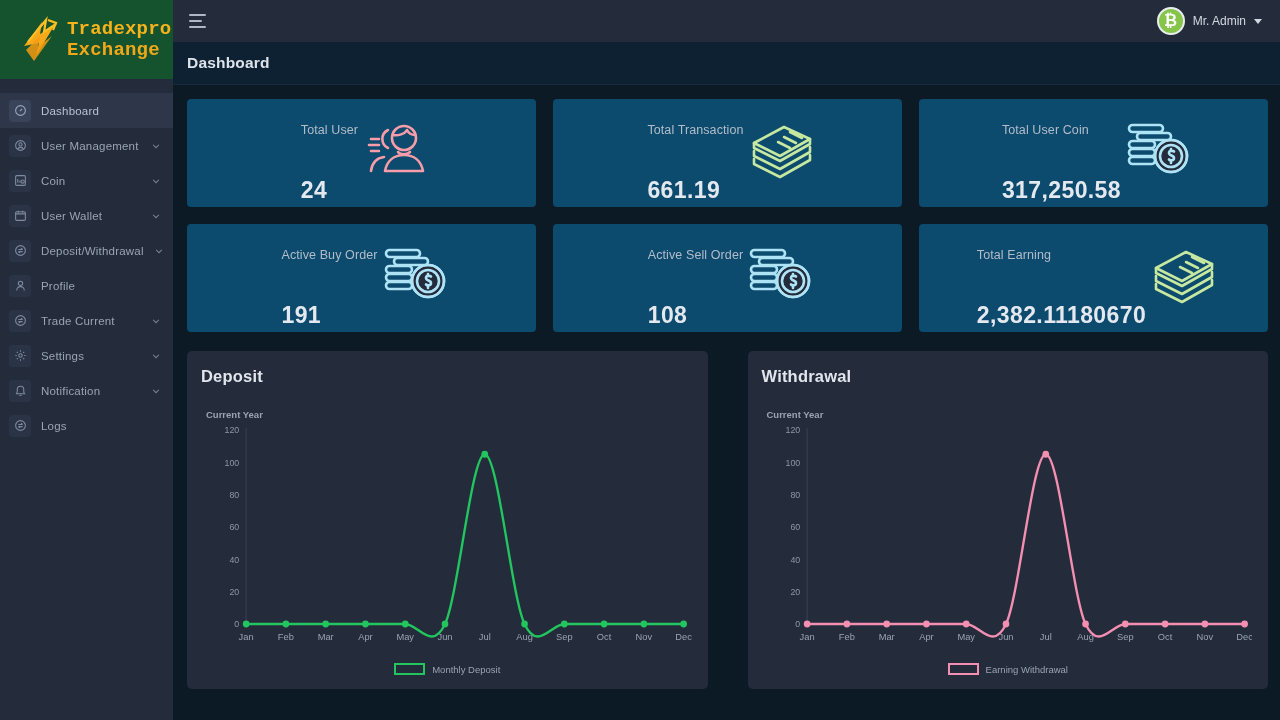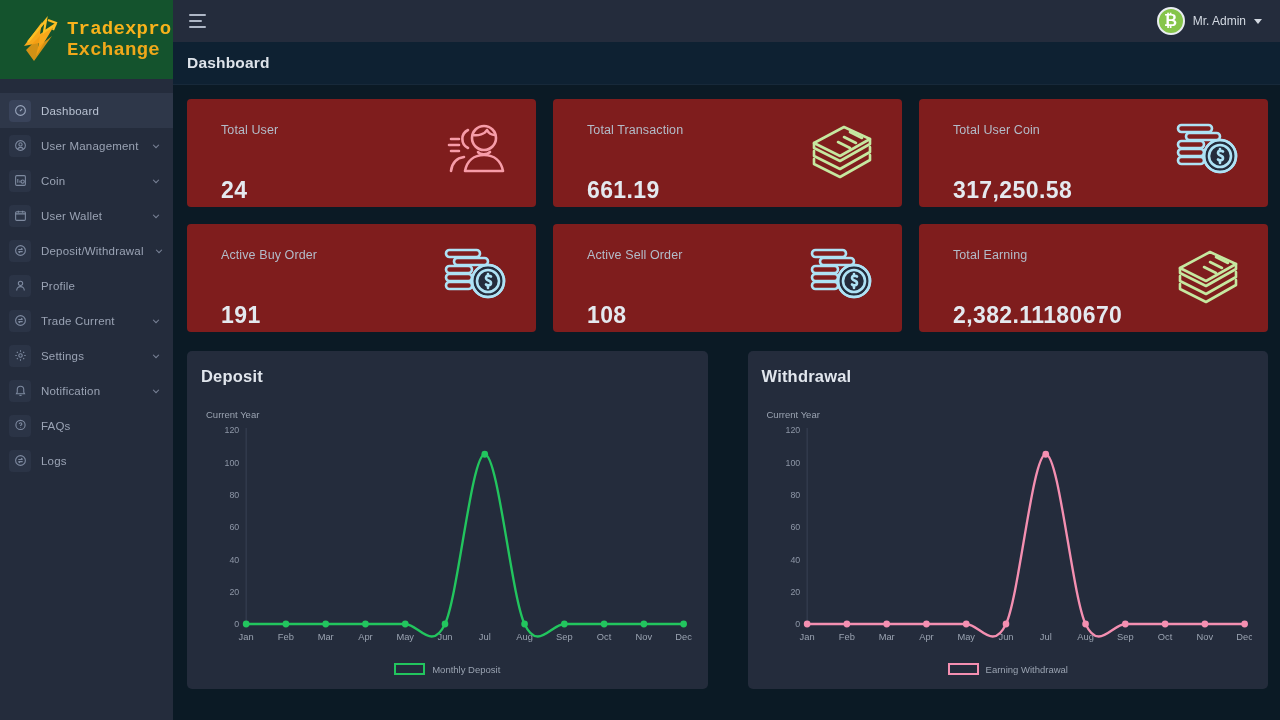--- a/index.html
+++ b/index.html
@@ -87,42 +87,42 @@
   }
   .pagehead h1 { font-size:15.5px; font-weight:bold; color:#dde3ea; letter-spacing:.2px; }
 
   .content { flex:1 1 auto; padding:14px 12px 0 14px; overflow:hidden; }
 
   
   .cards { display:flex; flex-wrap:wrap; gap:17px; }
   .card {
     flex:0 0 calc((100% - 34px)/3);
     height:108px;
-    background:#7f1d1d;
+    background:#0c4a6e;
     border-radius:4px;
     padding:24px 22px 0 34px;
-    display:flex; align-items:flex-start; justify-content:space-between;
+    display:flex; align-items:flex-start; justify-content:center;
   }
   .card-label { font-size:12.5px; color:#b3bcc9; margin-bottom:13px; letter-spacing:.1px; }
   .card-value { font-size:23px; font-weight:bold; color:#e4e9ef; letter-spacing:.4px;margin-top:40px; }
   .card-ico { width:76px; height:62px; flex:0 0 76px; margin-top:-4px; }
   .card-ico svg { width:100%; height:100%; display:block; }
 
   
   .charts { display:flex; gap:40px; margin-top:19px; }
   .chart-card {
     flex:1 1 50%;
     height:338px;
     background:#242c3c;
     border-radius:5px;
     padding:16px 16px 0 14px;
     position:relative;
   }
   .chart-title { font-size:16.5px; font-weight:bold; color:#e1e6ed; letter-spacing:.2px; margin-bottom:23px; }
-  .chart-sub { font-size:9.5px; color:#9aa3b1; margin-left:5px; }
+  .chart-sub { font-size:9.5px; color:#9aa3b1; margin-left:5px;font-weight:bold; }
   .plot { position:relative; width:100%; height:238px; margin-top:2px; }
   .plot svg { display:block; width:100%; height:100%; }
   .legend {
     position:absolute; left:0; right:0; bottom:14px;
     display:flex; align-items:center; justify-content:center; gap:7px;margin-top:28px;
   }
   .legend-swatch { width:31px; height:12px; border:2px solid #22c55e; background:transparent; }
   .legend-swatch.pink { border-color:#f48fb1; }
   .legend-text { font-size:9.5px; color:#9aa3b1; }
 </style>
@@ -270,30 +270,20 @@
             </svg>
         </span>
         <span class="nav-label">Notification</span>
         <span class="chev">
           <svg viewBox="0 0 24 24" fill="none" stroke="currentColor" stroke-width="2.5">
               <path d="M5 9l7 7 7-7"></path>
             </svg>
         </span>
       </div>
 
-      <div class="nav-item">
-        <span class="nav-ico">
-          <svg viewBox="0 0 24 24" fill="none" stroke="currentColor" stroke-width="2">
-              <circle cx="12" cy="11" r="8.5"></circle>
-              <path d="M9.7 9a2.4 2.4 0 1 1 2.6 2.6v1.2"></path>
-              <circle cx="12.2" cy="15.6" r=".9" fill="currentColor" stroke="none"></circle>
-            </svg>
-        </span>
-        <span class="nav-label">FAQs</span>
-      </div>
 
       <div class="nav-item">
         <span class="nav-ico">
           <svg viewBox="0 0 24 24" fill="none" stroke="currentColor" stroke-width="2">
               <circle cx="12" cy="12" r="9"></circle>
               <path d="M8 10h8M16 10l-3-2.5M16 14H8M8 14l3 2.5"></path>
             </svg>
         </span>
         <span class="nav-label">Logs</span>
       </div>

